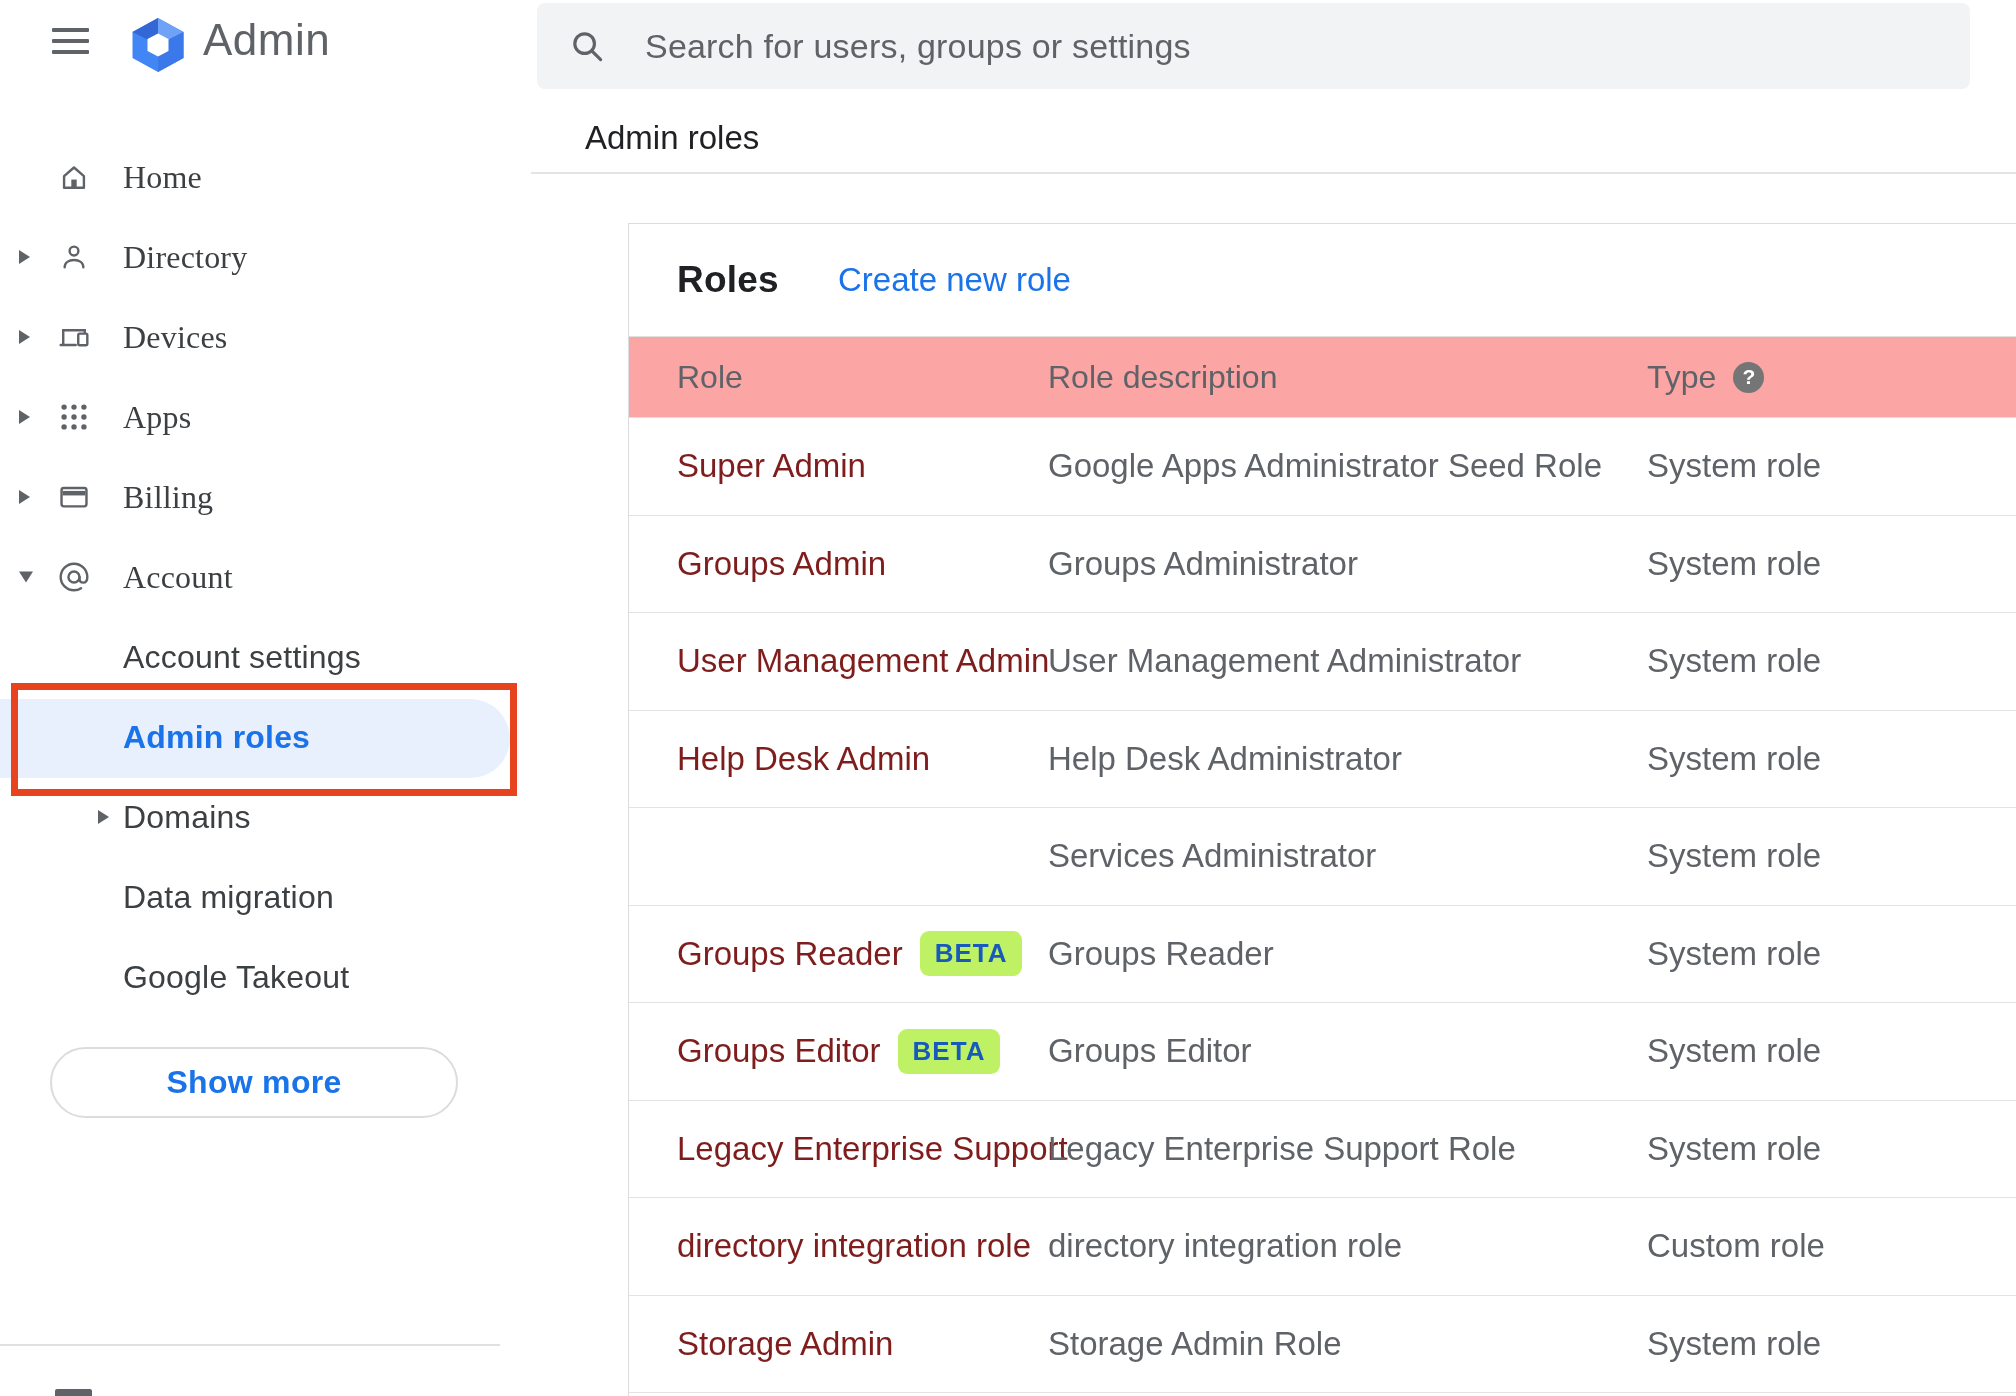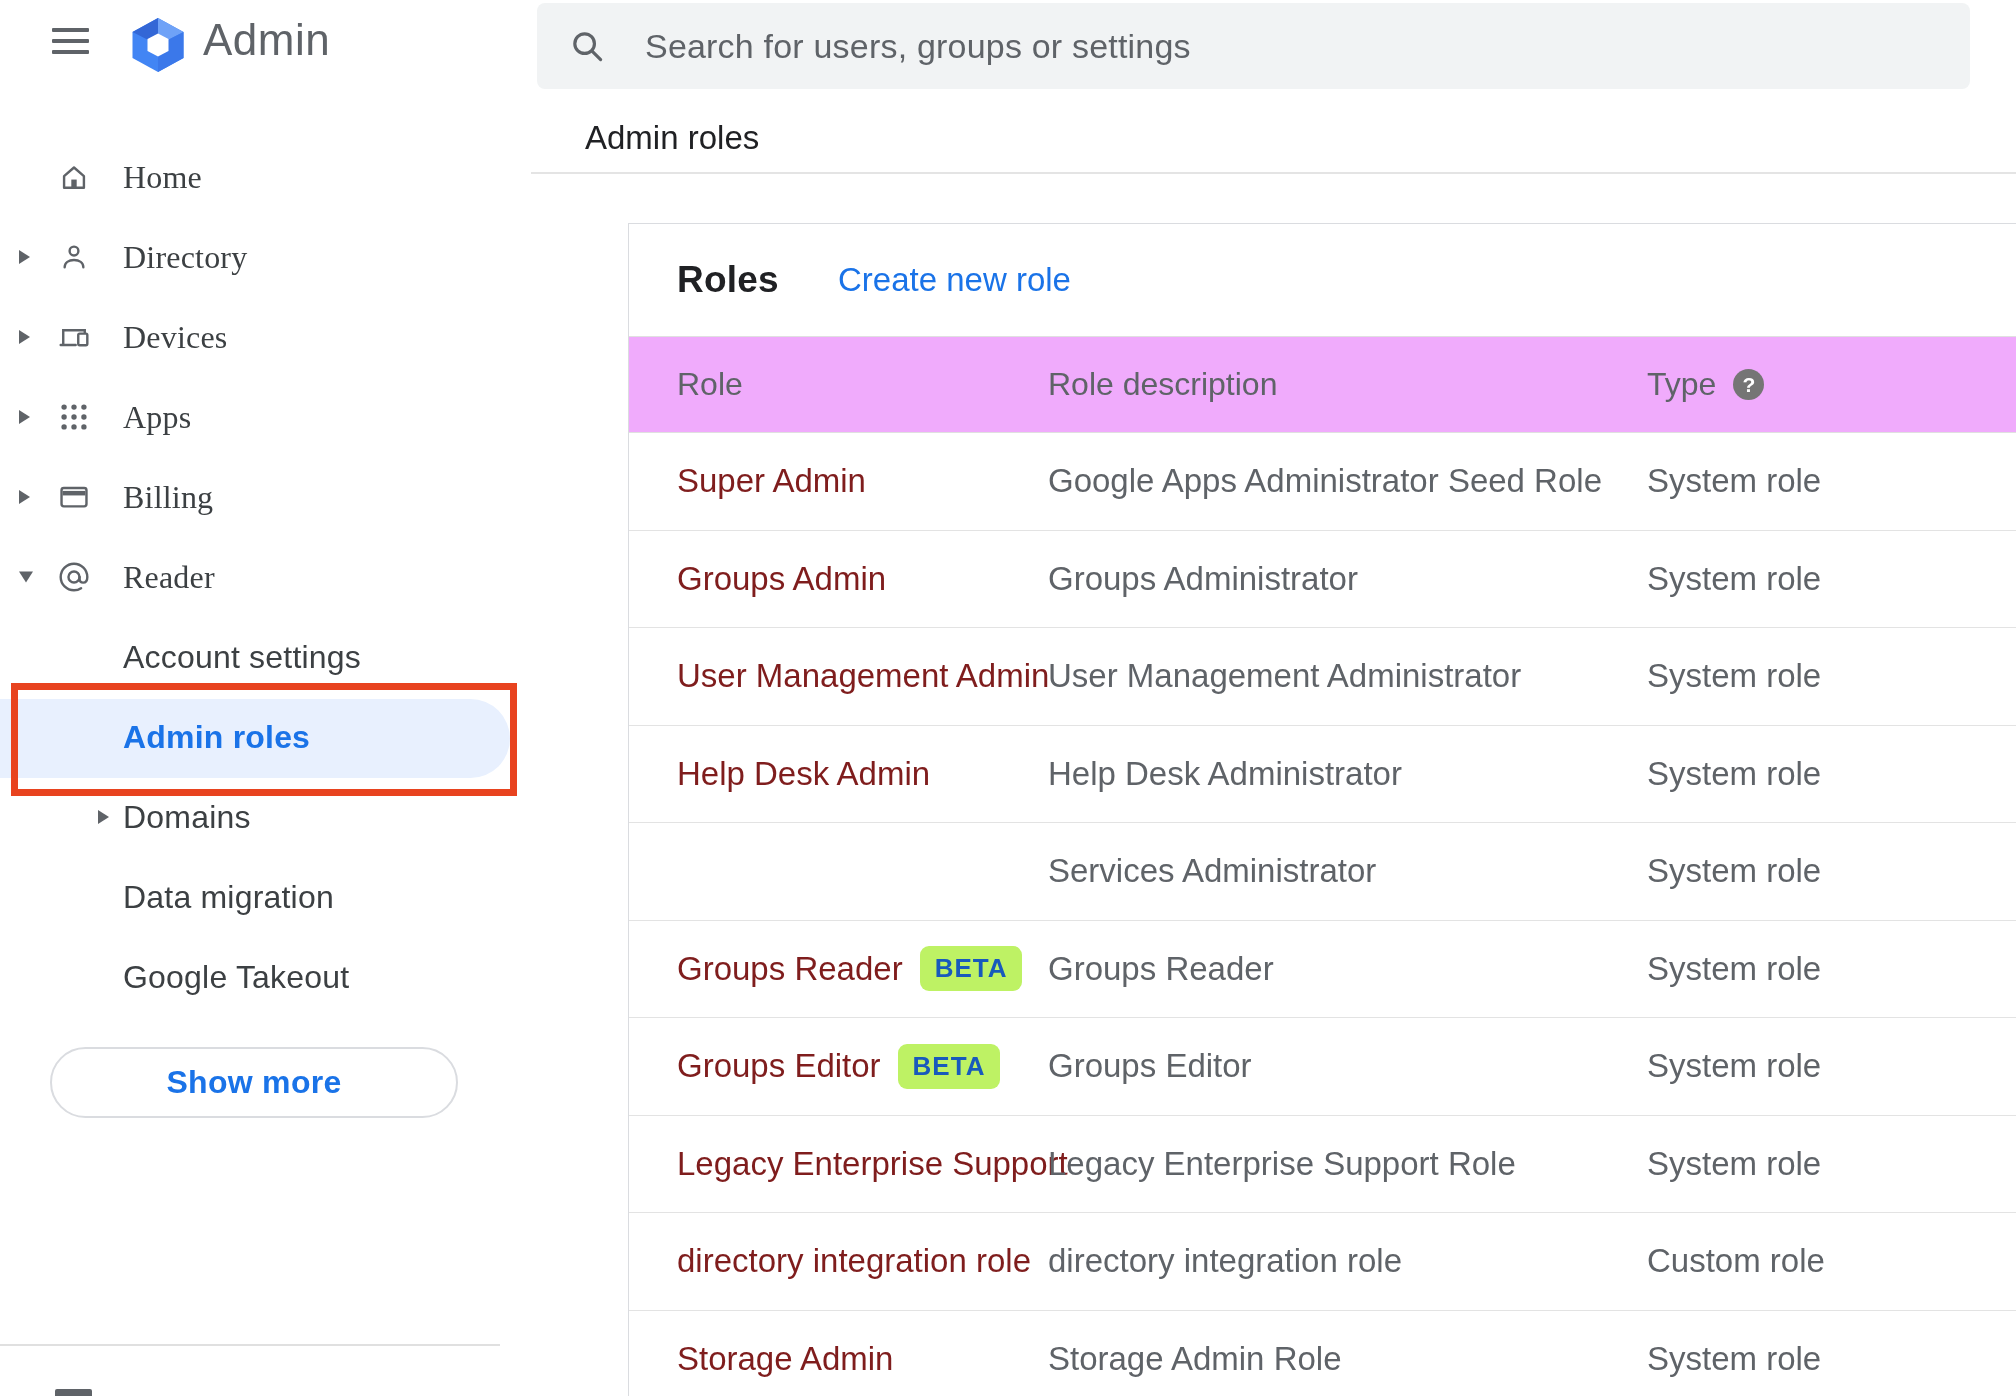--- a/index.html
+++ b/index.html
@@ -40,21 +40,21 @@
   .search-icon{position:absolute;left:31px;top:24px;width:38px;height:38px;}
   .search-icon svg{width:38px;height:38px;display:block;}
   .search-placeholder{position:absolute;left:108px;top:50%;transform:translateY(-50%);font-size:34px;color:#5f6368;letter-spacing:0.2px;white-space:nowrap;}
   .breadcrumb{position:absolute;left:54px;top:118px;font-size:33px;line-height:40px;color:#202124;}
   .content-divider{position:absolute;left:0;top:172px;width:1485px;height:2px;background:#e4e4e4;}
   
   .card{position:absolute;left:97px;top:223px;width:1388px;height:1173px;background:#fff;border-left:1px solid #dadce0;border-top:1px solid #dadce0;box-sizing:border-box;}
   .card-header{position:relative;height:112px;}
   .card-title{position:absolute;left:48px;top:50%;transform:translateY(-50%);font-size:37px;font-weight:bold;color:#202124;margin:0;letter-spacing:0.2px;}
   .create-link{position:absolute;left:209px;top:50%;transform:translateY(-50%);font-size:33px;color:#1a73e8;text-decoration:none;cursor:pointer;white-space:nowrap;}
-  .thead{position:relative;height:97px;background:#f0abfc;border-top:1px solid #e0e0e0;border-bottom:1px solid #e0e0e0;box-sizing:border-box;}
+  .thead{position:relative;height:82px;background:#fca5a5;border-top:1px solid #e0e0e0;border-bottom:1px solid #e0e0e0;box-sizing:border-box;}
   .thead .col{position:absolute;top:0;height:100%;display:flex;align-items:center;font-size:32px;color:#5f6368;}
   .col-role{left:48px;}
   .col-desc{left:419px;}
   .col-type{left:1018px;}
   .help-circle{display:inline-flex;align-items:center;justify-content:center;width:31px;height:31px;margin-left:17px;border-radius:50%;background:#757575;color:#fff;font-size:21px;font-weight:bold;cursor:pointer;}
   .tbody{position:relative;}
   .trow{position:relative;height:97.5px;border-bottom:1px solid #e3e3e3;box-sizing:border-box;}
   .cell{position:absolute;top:0;height:100%;display:flex;align-items:center;font-size:33px;}
   .c-role{left:48px;}
   .c-desc{left:419px;color:#5f6368;}
@@ -142,21 +142,21 @@
     <span class="nav-label">Billing</span>
   </div>
       <div class="nav-item">
     <span class="arrow arrow-down"></span>
     <span class="nav-icon">
           <svg viewBox="0 0 24 24" fill="none" stroke="#5f6368" stroke-width="1.7">
             <circle cx="12" cy="12" r="3.9"></circle>
             <path d="M15.9 12 v1.1 c0 1.8 1.05 2.9 2.55 2.9 c1.75 0 2.95 -1.5 2.95 -4 c0 -5.2 -4.2 -9.4 -9.4 -9.4 c-5.2 0 -9.4 4.2 -9.4 9.4 c0 5.2 4.2 9.4 9.4 9.4 c1.85 0 3.55 -0.5 5 -1.45" stroke-linecap="round"></path>
           </svg>
         </span>
-    <span class="nav-label">Reader</span>
+    <span class="nav-label">Account</span>
   </div>
     </nav>
   <div class="subnav" id="subnav-list">
       <div class="sub-item">
 
     <span class="sub-label">Account settings</span>
   </div>
       <div class="sub-item active">
         <span class="pill"></span>
 

